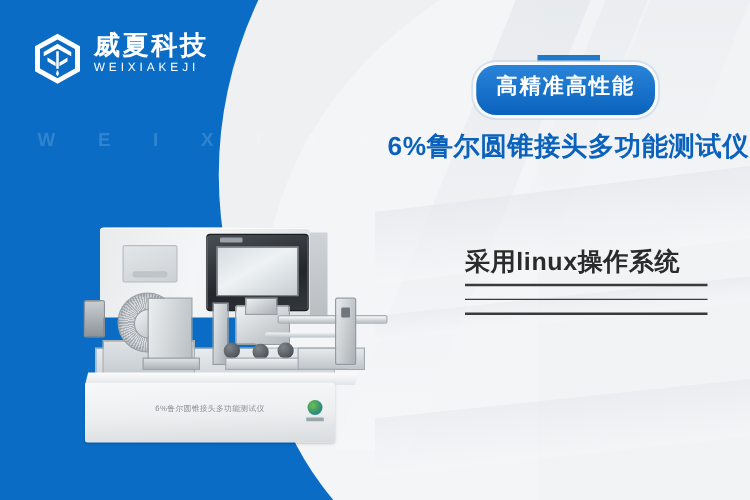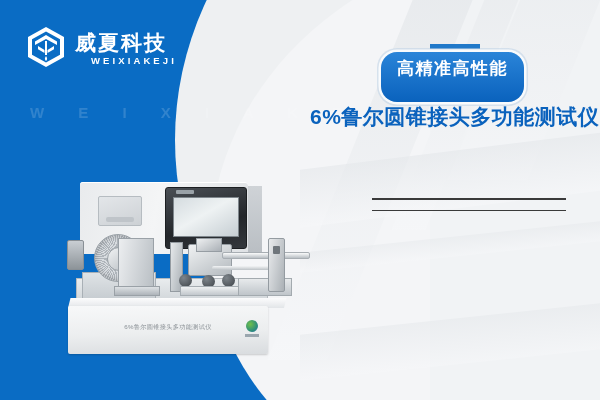--- a/index.html
+++ b/index.html
@@ -46,41 +46,41 @@
   .sheen.s4{left:300px;top:150px;width:320px;height:58px;transform:skewY(-7deg);opacity:.6;}
   .sheen.s5{left:300px;top:236px;width:320px;height:20px;transform:skewY(-6deg);opacity:.45;}
   .sheen.s6{left:300px;top:318px;width:320px;height:46px;transform:skewY(-6deg);opacity:.5;}
 
   
   .top-accent{
     position:absolute;left:430px;top:44px;width:50px;height:5px;background:#0a6cc4;opacity:.9;
   }
 
   
-  .brand{position:absolute;left:26px;top:26px;display:flex;align-items:flex-end;gap:9px;}
+  .brand{position:absolute;left:26px;top:26px;display:flex;align-items:flex-start;gap:9px;}
   .brand-mark{width:40px;height:42px;flex:none;}
   .brand-text{display:flex;flex-direction:column;justify-content:center;}
   .brand-cn{
     color:#ffffff;font-size:21px;font-weight:bold;letter-spacing:2px;line-height:1.05;
   }
   .brand-en{
-    color:#ffffff;font-size:9.5px;font-weight:bold;letter-spacing:3.1px;line-height:1.5;margin-left:16px;
+    color:#ffffff;font-size:9.5px;font-weight:normal;letter-spacing:3.1px;line-height:1.5;
   }
 
   
   .watermark{
     position:absolute;left:30px;top:104px;
     font-size:15px;letter-spacing:15px;font-weight:bold;
     color:rgba(255,255,255,.16);white-space:nowrap;
   }
 
   
   .badge{
     position:absolute;left:381px;top:52px;
-    padding:5px 16px 22px 16px;border-radius:16px;
+    padding:5px 16px 12px 16px;border-radius:16px;
     background:linear-gradient(180deg,#2a84d8,#0a62bd);
     color:#fff;font-size:17px;font-weight:bold;letter-spacing:1.5px;
     box-shadow:0 0 0 2.5px rgba(255,255,255,.85), 0 0 0 4px rgba(190,210,230,.55);
   }
   .title{
     position:absolute;left:310px;top:103px;
     font-size:21px;font-weight:bold;letter-spacing:.5px;
     color:#0a62bd;white-space:nowrap;
   }
 
@@ -281,20 +281,24 @@
     </div>
   </div>
 
   <div class="watermark">W E I X I A K E J I</div>
 
   <div class="badge">高精准高性能</div>
   <div class="title">6%鲁尔圆锥接头多功能测试仪</div>
 
   <div class="features">
     <div class="feature">
+      <div class="feature-text">采用linux操作系统</div>
+      <div class="feature-rule"></div>
+    </div>
+    <div class="feature">
       <div class="feature-rule"></div>
     </div>
     <div class="feature">
       <div class="feature-rule"></div>
     </div>
   </div>
 
   <div class="machine">
     <div class="mach-cabinet"></div>
     <div class="mach-cab-side"></div>

